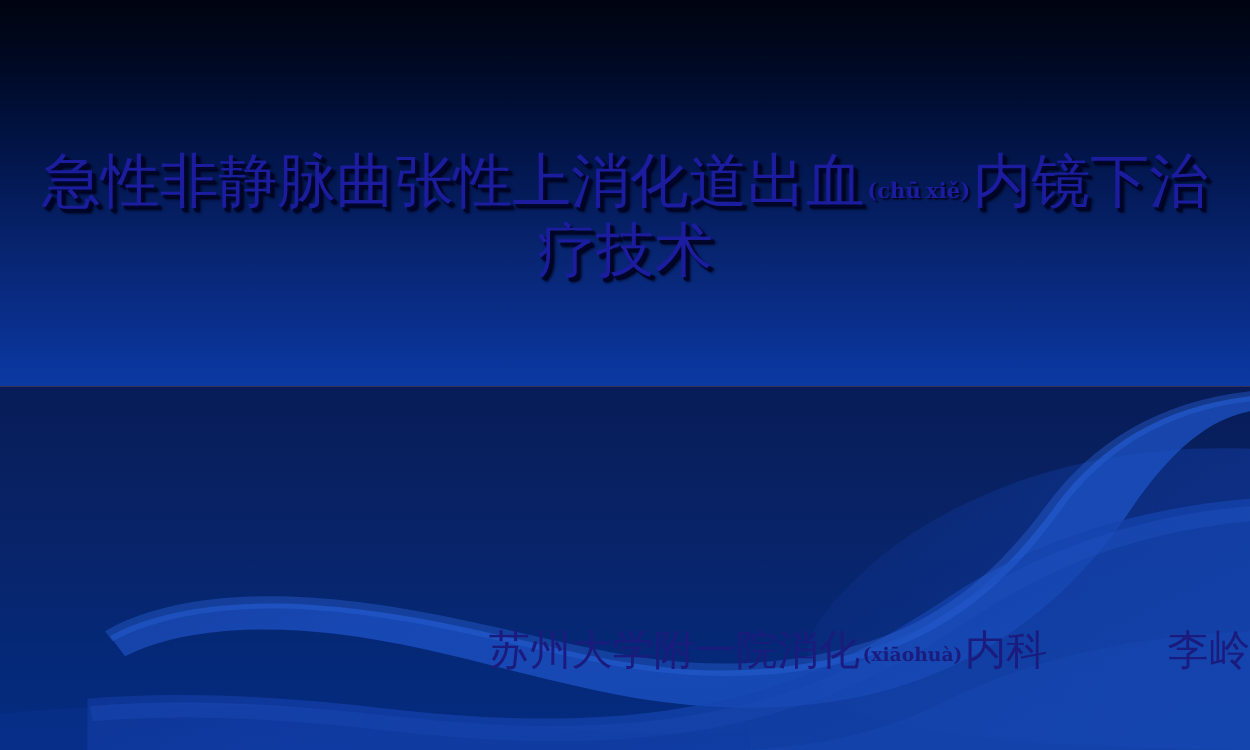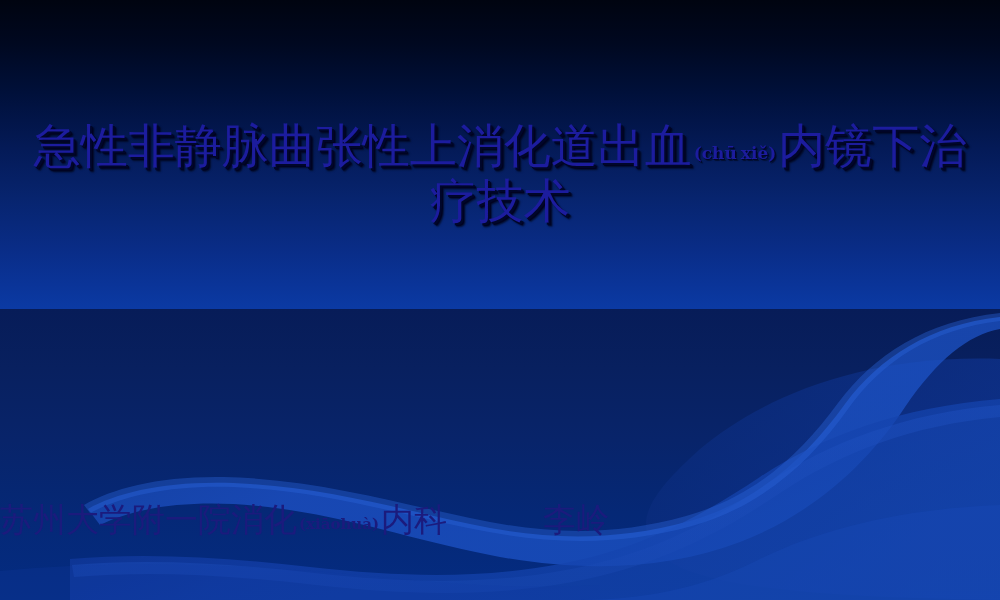--- a/index.html
+++ b/index.html
@@ -82,21 +82,21 @@
        2px 2px 1px rgba(0,0,0,0.5);
     vertical-align: 3px;
     padding: 0 2px;
   }
 
   .byline-block {
     position: absolute;
     left: 0;
     top: 498px;
     width: 1000px;
-    text-align: left;
+    text-align: right;
     white-space: nowrap;
   }
   .byline-text {
     font-size: 33px;
     color: #1b1b7d;
     font-weight: normal;
   }
   .byline-pinyin {
     font-size: 15px;
     font-weight: bold;

